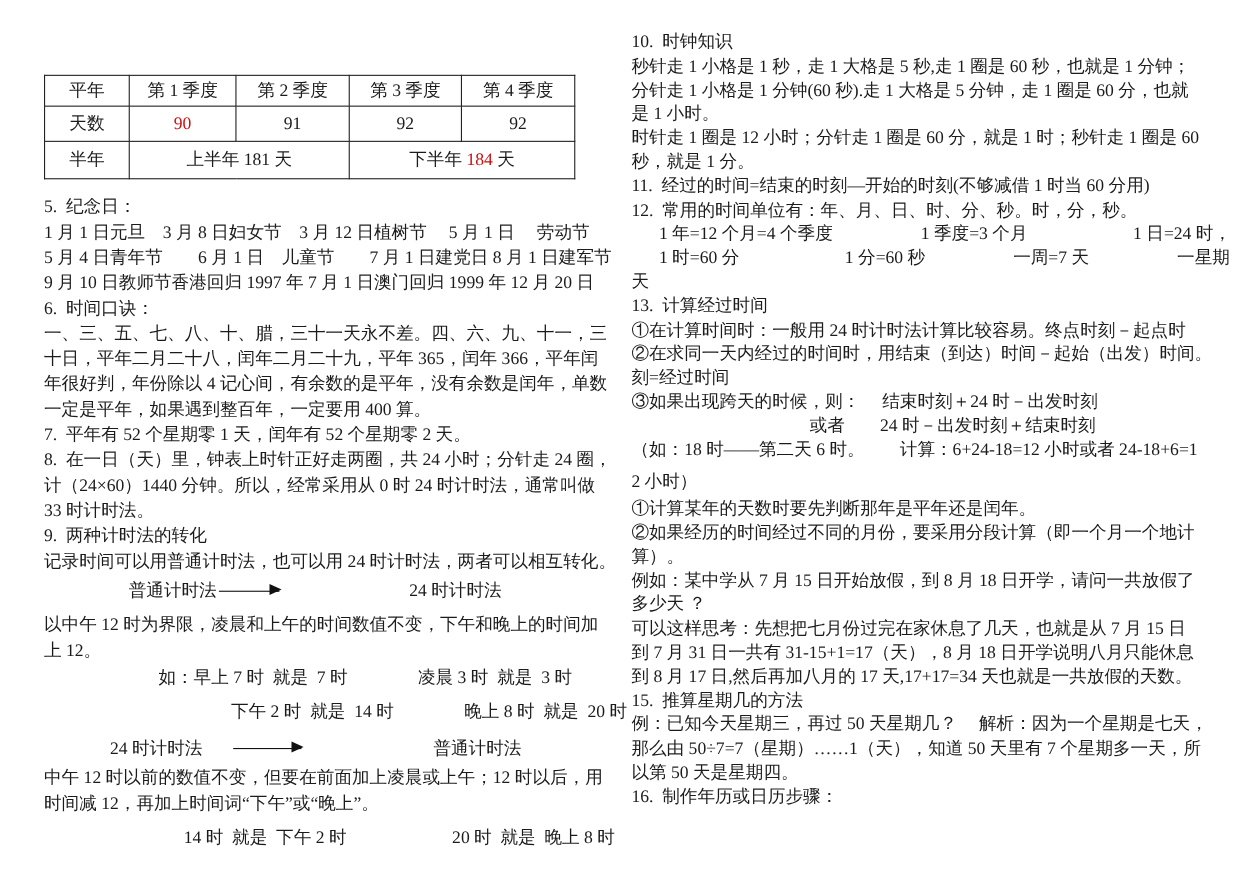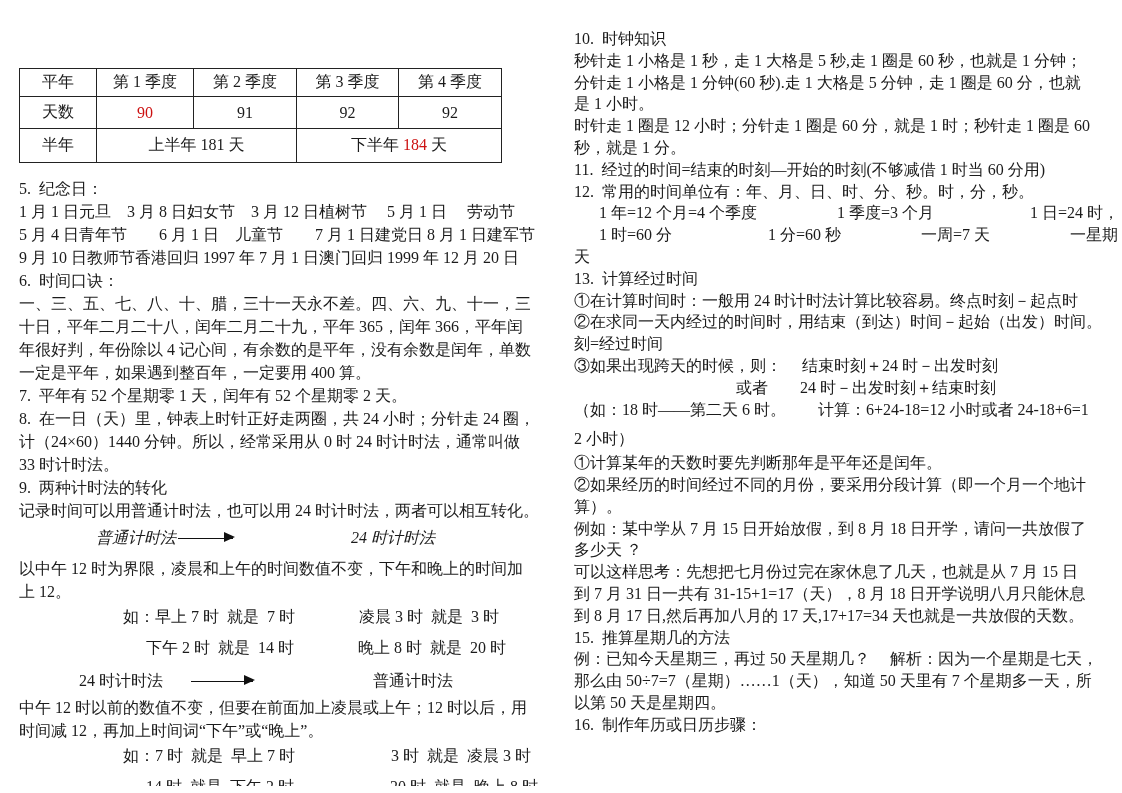--- a/index.html
+++ b/index.html
@@ -1,19 +1,19 @@
 <!DOCTYPE html>
 <html style="--red: #cc1111;"><head>
 <meta charset="utf-8">
 <style>
   html,body{margin:0;padding:0;background:#e8e8e8;}
   .page{position:relative;width:1122px;height:793px;background:#ffffff;overflow:hidden;
         font-family:"Liberation Serif","DejaVu Serif",serif;color:#1b1b1b;font-size:16px;}
   .col{position:absolute;overflow:hidden;}
-  .col-left{left:19px;top:66px;width:530px;height:720px;}
+  .col-left{left:40px;top:66px;width:530px;height:720px;}
   .col-right{left:574px;top:28px;width:544px;height:760px;}
   .line{white-space:pre;line-height:23px;}
   .col-right .line{line-height:21.8px;}
   table.qtable{border-collapse:collapse;table-layout:fixed;margin:2px 0 14px 0;}
   table.qtable td{border:1.5px solid #222;text-align:center;vertical-align:middle;padding:0;
                   font-size:16px;}
   tr.r1 td{height:27px;}
   tr.r2 td{height:31px;}
   tr.r3 td{height:33px;}
   .red{color:var(--red,#cc1111);}
@@ -72,29 +72,28 @@
         <div class="line">一、三、五、七、八、十、腊，三十一天永不差。四、六、九、十一，三</div>
         <div class="line">十日，平年二月二十八，闰年二月二十九，平年 365，闰年 366，平年闰</div>
         <div class="line">年很好判，年份除以 4 记心间，有余数的是平年，没有余数是闰年，单数</div>
         <div class="line">一定是平年，如果遇到整百年，一定要用 400 算。</div>
         <div class="line">7.  平年有 52 个星期零 1 天，闰年有 52 个星期零 2 天。</div>
         <div class="line">8.  在一日（天）里，钟表上时针正好走两圈，共 24 小时；分针走 24 圈，</div>
         <div class="line">计（24×60）1440 分钟。所以，经常采用从 0 时 24 时计时法，通常叫做</div>
         <div class="line">33 时计时法。</div>
         <div class="line">9.  两种计时法的转化</div>
         <div class="line">记录时间可以用普通计时法，也可以用 24 时计时法，两者可以相互转化。</div>
-        <div class="line mt4" style="padding-left: 77px; font-style: italic;"><span>普通计时法</span><span class="arrow" style="width: 55px; margin-left: 2px;"></span><span style="margin-left: 118px;">24 时计时法</span></div>
+        <div class="line mt4" style="padding-left: 77px;"><span>普通计时法</span><span class="arrow" style="width: 55px; margin-left: 2px;"></span><span style="margin-left: 118px;">24 时计时法</span></div>
         <div class="line mt8">以中午 12 时为界限，凌晨和上午的时间数值不变，下午和晚上的时间加</div>
         <div class="line">上 12。</div>
         <div class="line mt2" style="padding-left: 104px;">如：早上 7 时  就是  7 时　　　　凌晨 3 时  就是  3 时</div>
-        <div class="line mt8" style="padding-left: 127px;">下午 2 时  就是  14 时　　　　晚上 8 时  就是  20 时</div>
+        <div class="line mt8" style="padding-left: 127px; text-align: right;">下午 2 时  就是  14 时　　　　晚上 8 时  就是  20 时</div>
         <div class="line mt10" style="padding-left: 60px;"><span>24 时计时法</span><span class="arrow" style="width: 62px; margin-left: 28px;"></span><span style="margin-left: 120px;">普通计时法</span></div>
         <div class="line mt4">中午 12 时以前的数值不变，但要在前面加上凌晨或上午；12 时以后，用</div>
         <div class="line">时间减 12，再加上时间词“下午”或“晚上”。</div>
-        <div class="line mt2" style="padding-left: 104px;">如：7 时  就是  早上 7 时　　　　　　3 时  就是  凌晨 3 时</div>
         <div class="line mt8" style="padding-left: 127px;">14 时  就是  下午 2 时　　　　　　20 时  就是  晚上 8 时</div>
       </div>
   </div>
 
   <div class="col col-right">
     <div>
         <div class="line">10.  时钟知识</div>
         <div class="line">秒针走 1 小格是 1 秒，走 1 大格是 5 秒,走 1 圈是 60 秒，也就是 1 分钟；</div>
         <div class="line">分针走 1 小格是 1 分钟(60 秒).走 1 大格是 5 分钟，走 1 圈是 60 分，也就</div>
         <div class="line">是 1 小时。</div>

